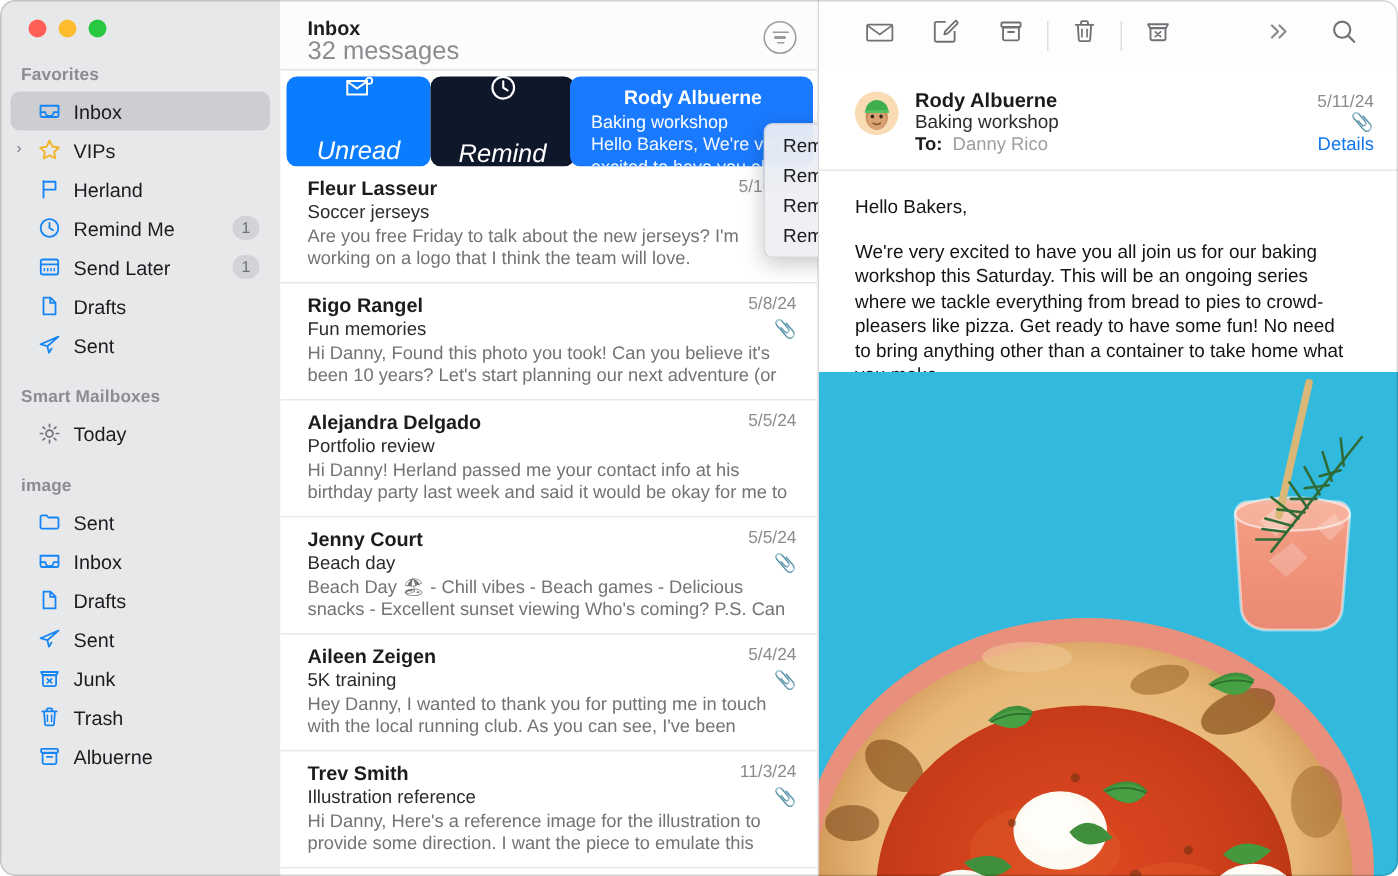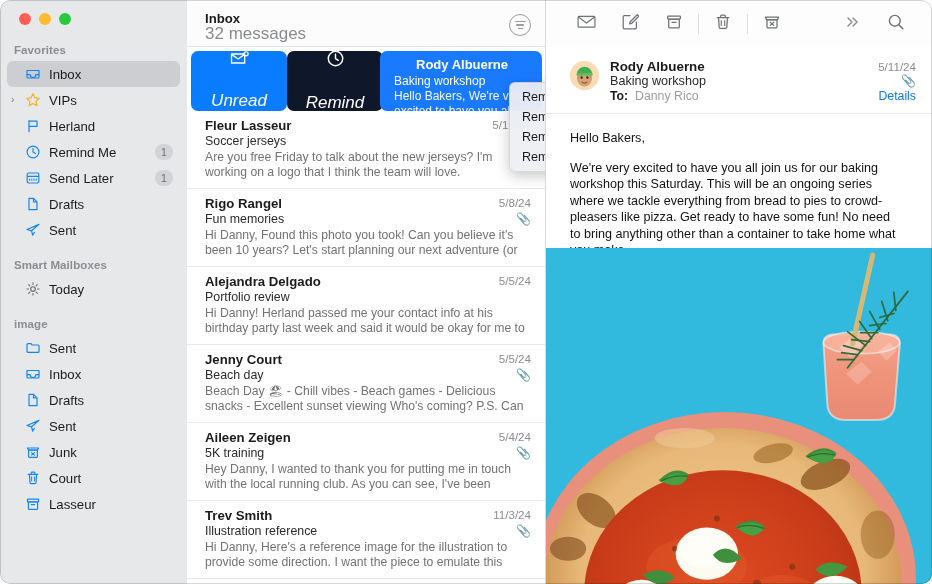--- a/index.html
+++ b/index.html
@@ -419,32 +419,32 @@
     </div>
 
     <div class="sb-row">
       <span class="sb-ico">
         <svg width="16" height="16" viewBox="0 0 16 16">
             <path d="M3.2 4.3h9.6M6.2 4.2V3a.8.8 0 0 1 .8-.8h2a.8.8 0 0 1 .8.8v1.2" fill="none" stroke="#1585f5" stroke-width="1.2" stroke-linecap="round"></path>
             <path d="M4.4 4.5l.6 8.2a1 1 0 0 0 1 .9h4a1 1 0 0 0 1-.9l.6-8.2" fill="none" stroke="#1585f5" stroke-width="1.2"></path>
             <path d="M6.6 6.4v5M9.4 6.4v5" stroke="#1585f5" stroke-width="1"></path>
           </svg>
       </span>
-      <span class="sb-label">Court</span>
+      <span class="sb-label">Trash</span>
     </div>
 
     <div class="sb-row">
       <span class="sb-ico">
         <svg width="16" height="16" viewBox="0 0 16 16">
             <rect x="2.4" y="3.2" width="11.2" height="2.6" rx="0.6" fill="none" stroke="#1585f5" stroke-width="1.2"></rect>
             <path d="M3.4 6h9.2v6.4a1 1 0 0 1-1 1H4.4a1 1 0 0 1-1-1z" fill="none" stroke="#1585f5" stroke-width="1.2"></path>
             <path d="M6.3 8.6h3.4" stroke="#1585f5" stroke-width="1.2" stroke-linecap="round"></path>
           </svg>
       </span>
-      <span class="sb-label">Lasseur</span>
+      <span class="sb-label">Albuerne</span>
     </div>
   </div>
 
   <div class="list-pane">
     <div class="list-head">
       <div>
         <div class="lh-title">Inbox</div>
         <div class="lh-sub">32 messages</div>
       </div>
       <div class="filter-btn">

